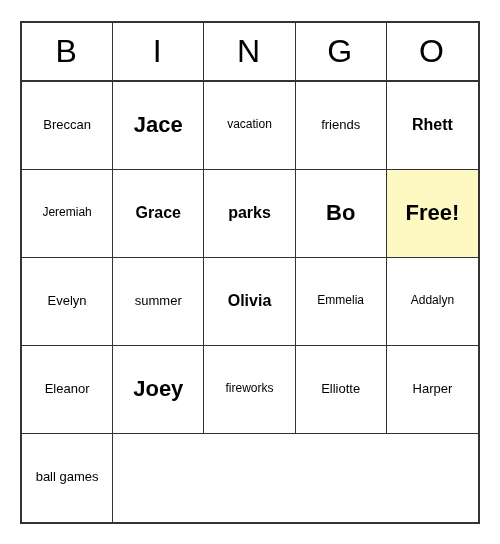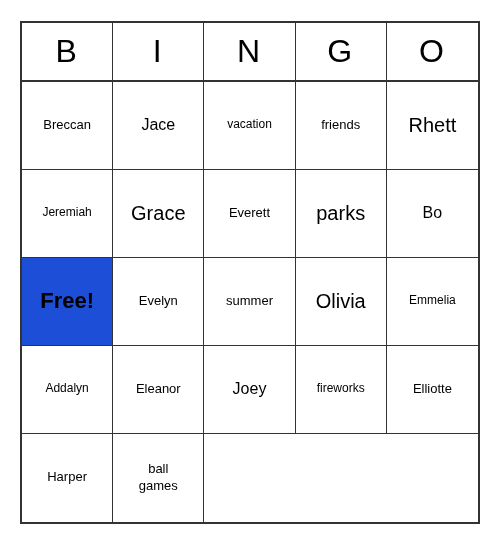--- a/index.html
+++ b/index.html
@@ -45,53 +45,53 @@
     }
 
     .bingo-cell {
       border-right: 1px solid #333;
       border-bottom: 1px solid #333;
       min-height: 88px;
       display: flex;
       align-items: center;
       justify-content: center;
       text-align: center;
-      padding: 6px 16px;
+      padding: 6px 8px;
       font-size: 14px;
       line-height: 1.3;
     }
 
     .bingo-cell:nth-child(5n) {
       border-right: none;
     }
 
     .bingo-cell:nth-child(n+21) {
       border-bottom: none;
     }
 
     .cell-large {
-      font-size: 16px;
-      font-weight: normal;
+      font-size: 22px;
+      font-weight: bold;
     }
 
     .cell-medium {
-      font-size: 20px;
-      font-weight: normal;
+      font-size: 16px;
+      font-weight: bold;
     }
 
     .cell-small {
       font-size: 13px;
     }
 
     .cell-xsmall {
       font-size: 12px;
     }
 
     .free-cell {
-      background-color: #1d4ed8;
+      background-color: #fef9c3;
       font-size: 22px;
       font-weight: bold;
     }
   </style>
 </head>
 <body>
 
 <div class="bingo-card">
   <div class="bingo-header">
     <div class="bingo-header-cell">B</div>
@@ -101,21 +101,20 @@
     <div class="bingo-header-cell">O</div>
   </div>
   <div class="bingo-grid" id="bingo-grid">
   <div class="bingo-cell cell-small">Breccan</div>
       <div class="bingo-cell cell-large">Jace</div>
       <div class="bingo-cell cell-xsmall">vacation</div>
       <div class="bingo-cell cell-small">friends</div>
       <div class="bingo-cell cell-medium">Rhett</div>
       <div class="bingo-cell cell-xsmall">Jeremiah</div>
       <div class="bingo-cell cell-medium">Grace</div>
-      <div class="bingo-cell cell-small">Everett</div>
       <div class="bingo-cell cell-medium">parks</div>
       <div class="bingo-cell cell-large">Bo</div>
       <div class="bingo-cell free-cell">Free!</div>
       <div class="bingo-cell cell-small">Evelyn</div>
       <div class="bingo-cell cell-small">summer</div>
       <div class="bingo-cell cell-medium">Olivia</div>
       <div class="bingo-cell cell-xsmall">Emmelia</div>
       <div class="bingo-cell cell-xsmall">Addalyn</div>
       <div class="bingo-cell cell-small">Eleanor</div>
       <div class="bingo-cell cell-large">Joey</div>

